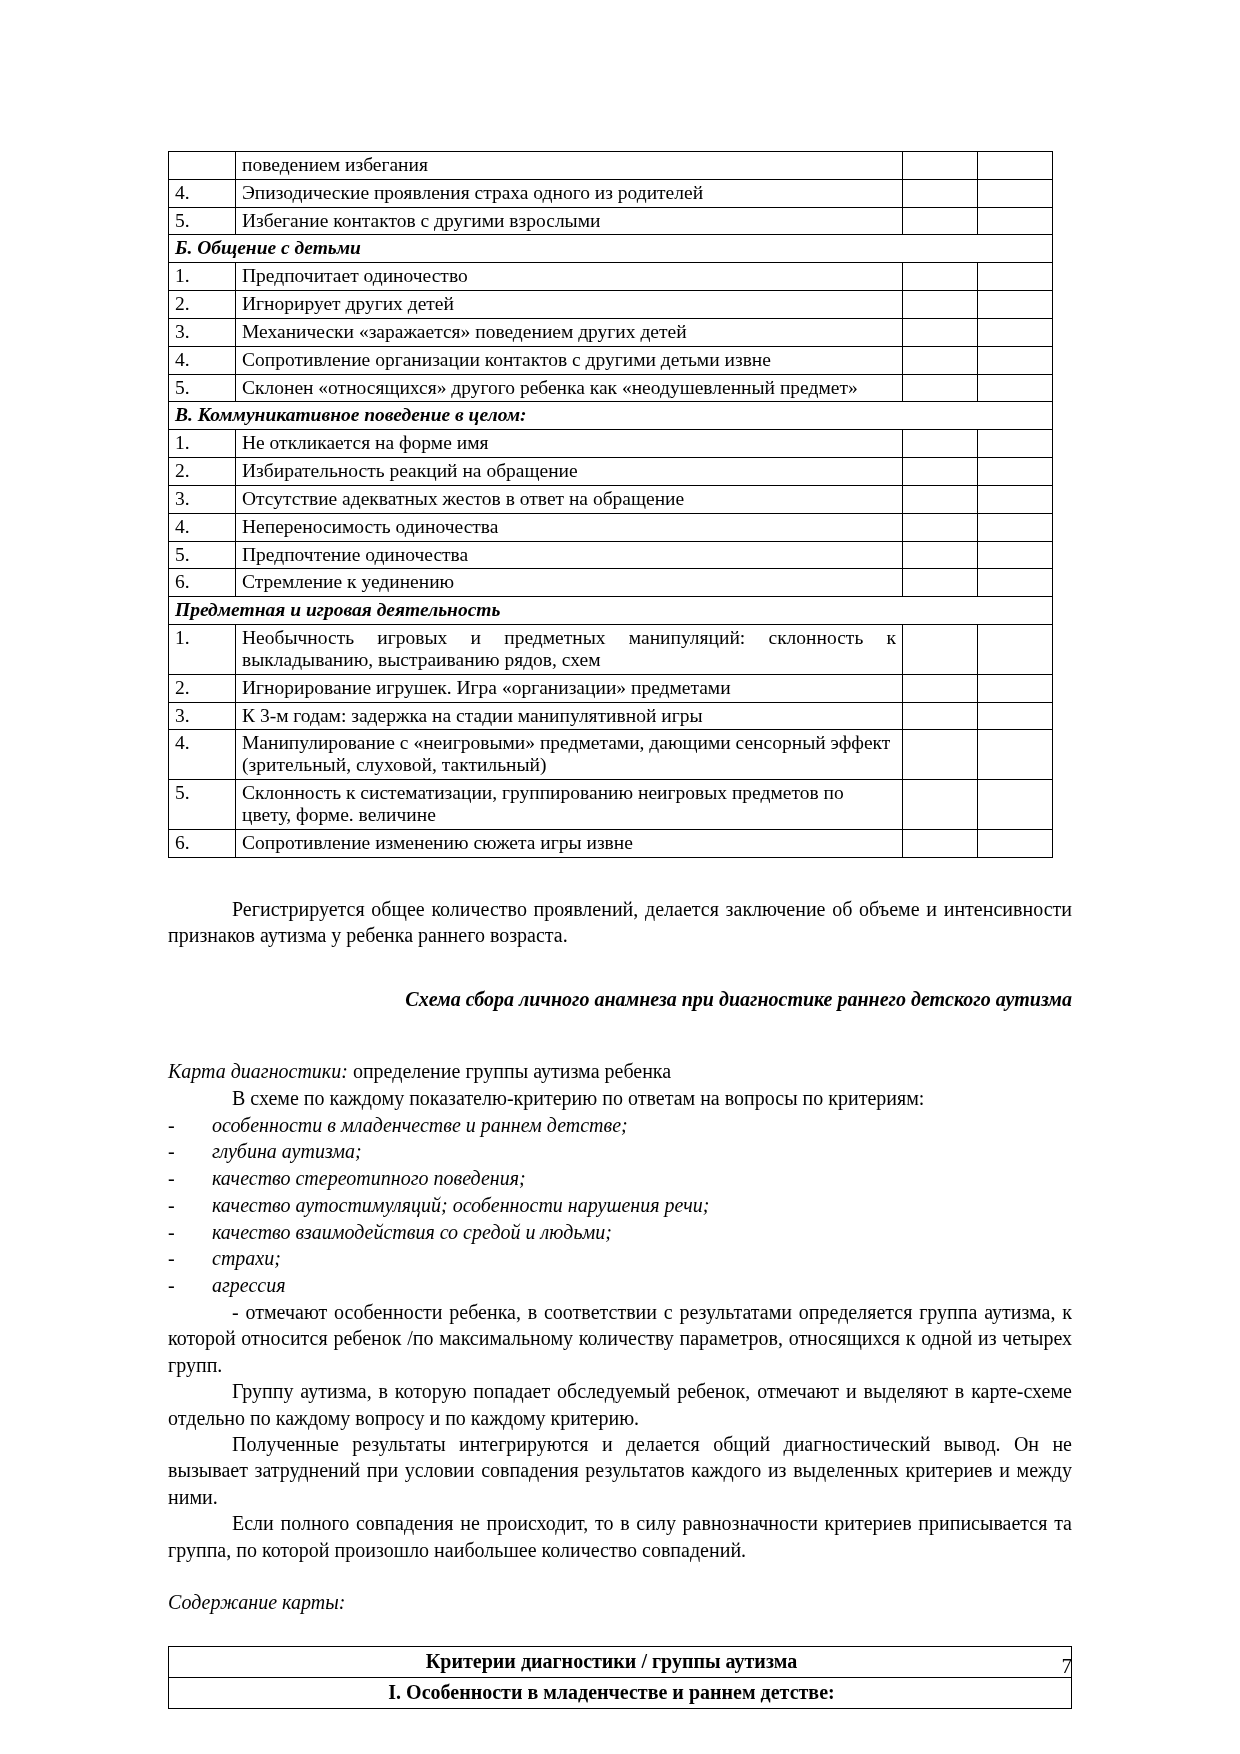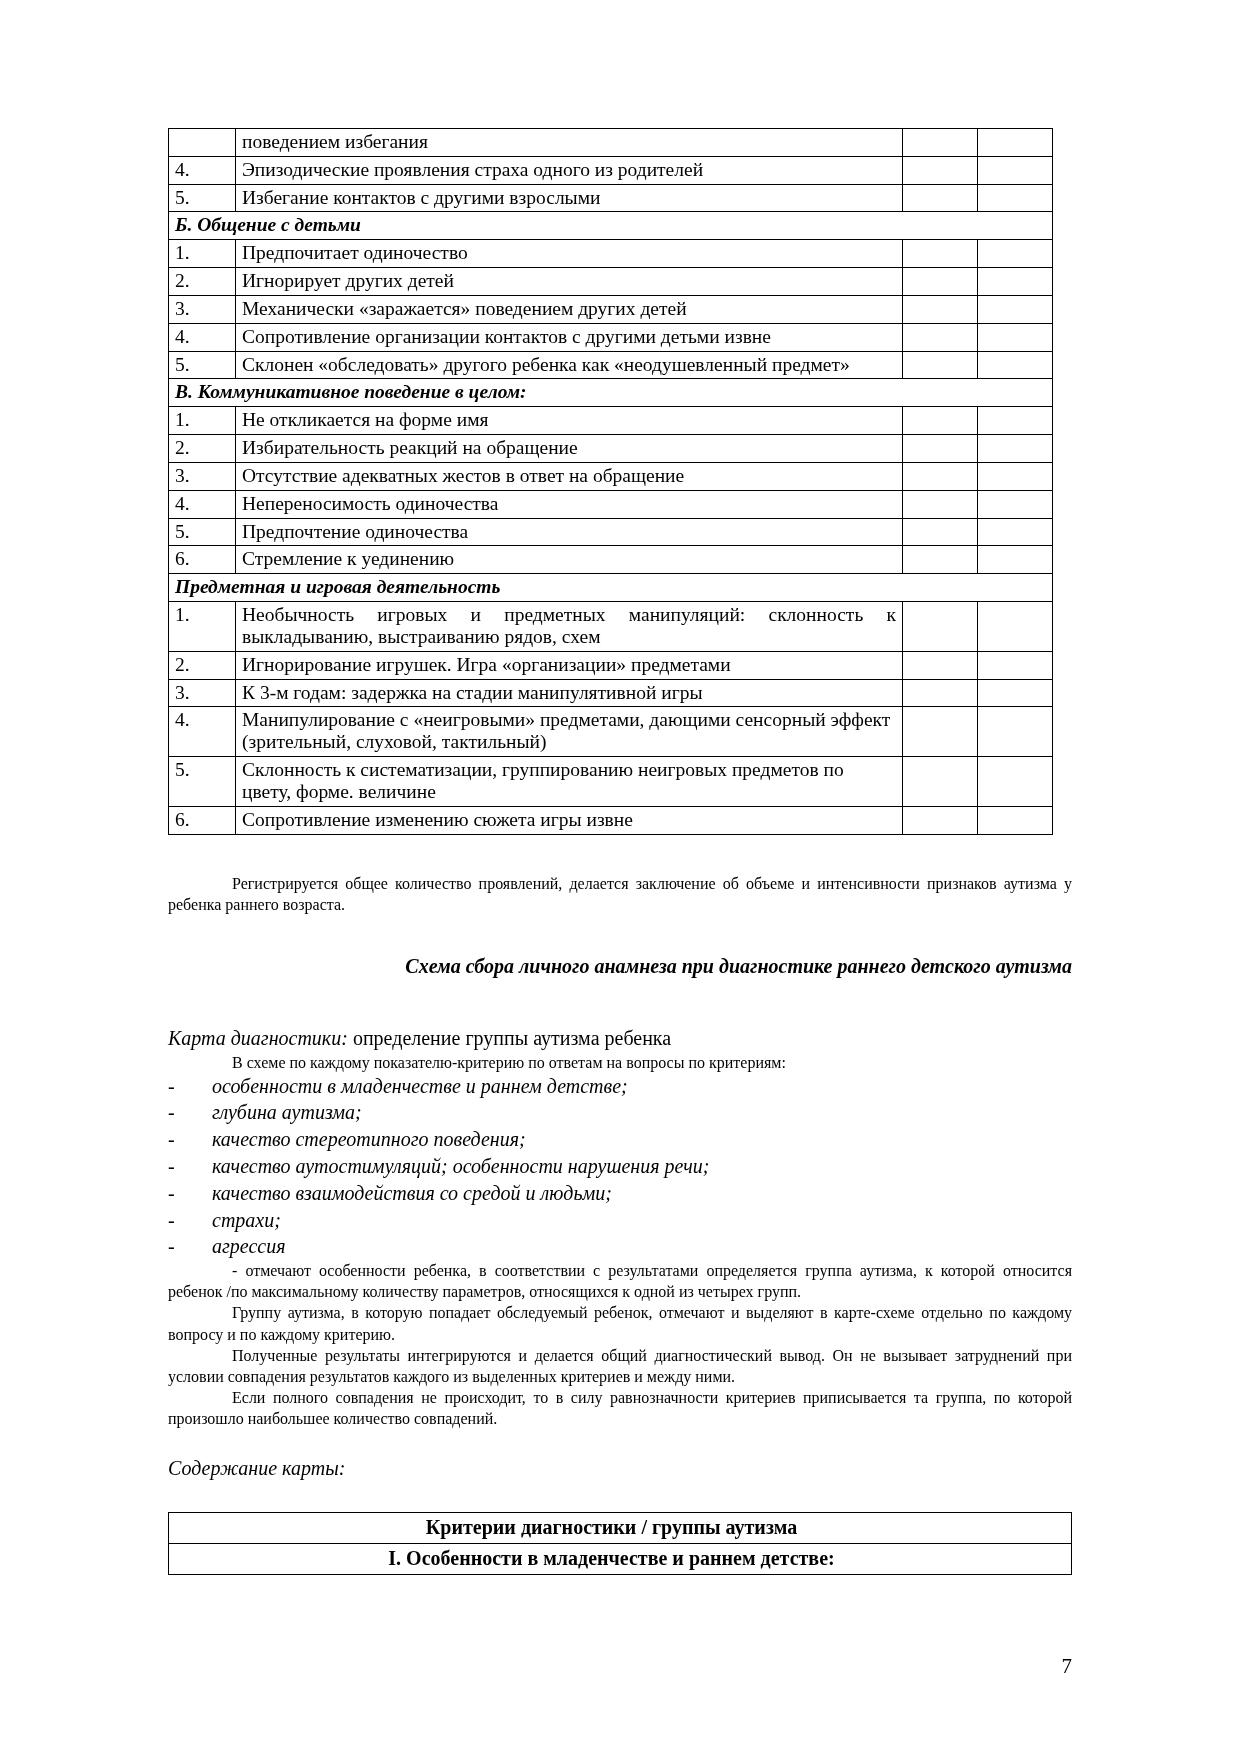--- a/index.html
+++ b/index.html
@@ -22,20 +22,21 @@
     box-sizing: border-box;
     padding: 128px 168px 0 168px;
   }
   
   table.grid {
     width: 839px;
     border-collapse: collapse;
     table-layout: fixed;
     font-size: 19.5px;
     line-height: 1.12;
+    margin-top: 23px;
   }
   table.grid td {
     border: 1.6px solid #000;
     padding: 2px 6px 3px 6px;
     vertical-align: top;
   }
   td.num {
     width: 54px;
     text-align: left;
     padding-left: 10px;
@@ -47,21 +48,21 @@
     font-style: italic;
     font-weight: bold;
     padding-left: 10px;
   }
   td.desc.just {
     text-align: justify;
     text-align-last: left;
   }
   
   .para {
-    font-size: 16px;
+    font-size: 20px;
     line-height: 1.32;
     text-align: justify;
     text-indent: 64px;
     margin: 0;
   }
   .spacer-26 { height: 26px; }
   .spacer-30 { height: 30px; }
   .spacer-38 { height: 38px; }
   .spacer-46 { height: 46px; }
 
@@ -170,21 +171,21 @@
         <td class="mark2"></td>
       </tr>
       <tr>
         <td class="num">4.</td>
         <td class="desc">Сопротивление организации контактов с другими детьми извне</td>
         <td class="mark1"></td>
         <td class="mark2"></td>
       </tr>
       <tr>
         <td class="num">5.</td>
-        <td class="desc">Склонен «обследовать» другого ребенка как «неодушевленный предмет»</td>
+        <td class="desc">Склонен «относящихся» другого ребенка как «неодушевленный предмет»</td>
         <td class="mark1"></td>
         <td class="mark2"></td>
       </tr>
 
       <tr>
         <td class="section" colspan="4">В. Коммуникативное поведение в целом:</td>
       </tr>
 
       <tr>
         <td class="num">1.</td>

